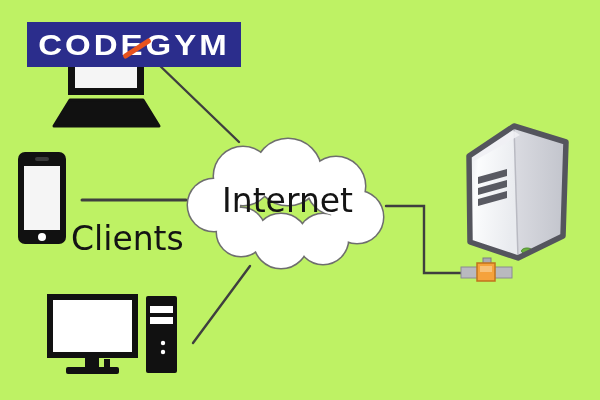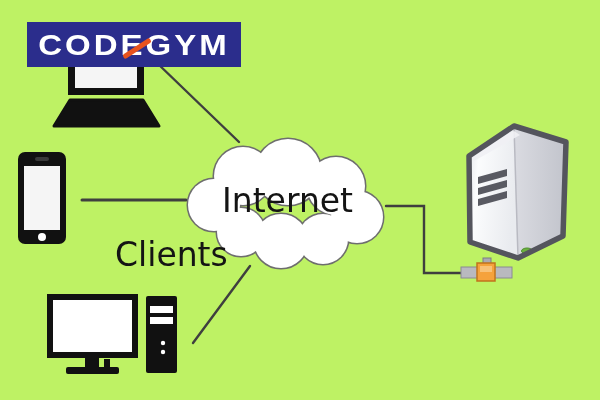--- a/index.html
+++ b/index.html
@@ -19,21 +19,21 @@
   }
   .logo-slash{
     position:absolute;left:94px;top:24px;width:32px;height:5px;background:#e8521e;
     border-radius:2px;transform:rotate(-33deg);
   }
   .label{
     position:absolute;color:#141414;font-size:33px;line-height:1;z-index:2;
     white-space:nowrap;
   }
   .label-internet{left:222px;top:184px;}
-  .label-clients{left:71px;top:238px;margin-left:44px;}
+  .label-clients{left:71px;top:222px;}
   .label-server{left:459px;top:291px;}
 </style>
 </head>
 <body>
 
 <div class="stage">
 
   <svg class="diagram-svg" width="600" height="400" viewBox="0 0 600 400">
     <defs>
       <linearGradient id="srvFront" x1="0" y1="0" x2="1" y2="0.25">

